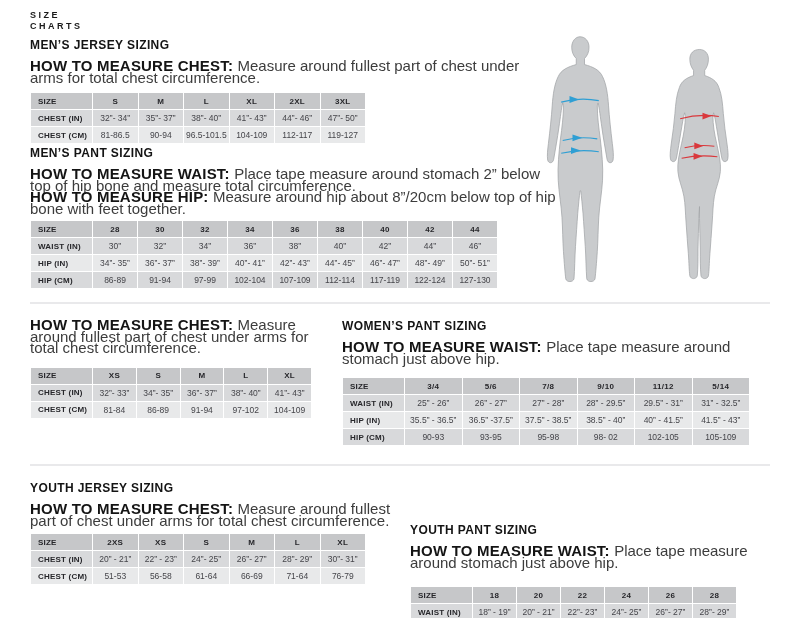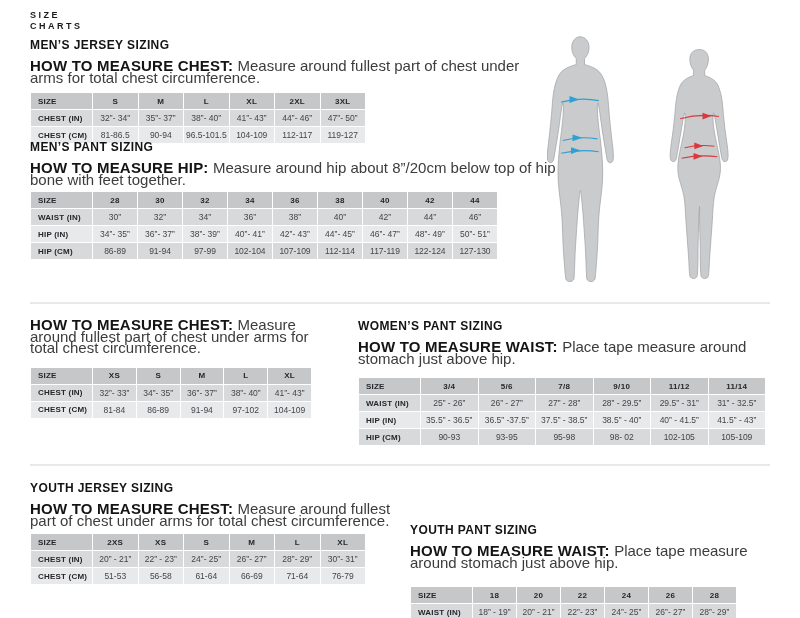--- a/index.html
+++ b/index.html
@@ -71,23 +71,24 @@
               <td>96.5-101.5</td>
               <td>104-109</td>
               <td>112-117</td>
               <td>119-127</td>
             </tr>
           </tbody>
         </table>
       </div>
   </div>
 
-  <div class="sec" style="left:30px;top:140px;width:530px;">
+  <div class="sec" style="left:30px;top:146px;width:530px;">
     <h2 class="heading">MEN’S PANT SIZING</h2>
     <div>
+        <div class="howto-line"><span class="howto-label">HOW TO MEASURE WAIST: </span><span>Place tape measure around stomach 2” below top of hip bone and measure total circumference.</span></div>
         <div class="howto-line"><span class="howto-label">HOW TO MEASURE HIP: </span><span>Measure around hip about 8”/20cm below top of hip bone with feet together.</span></div>
       </div>
     <div class="tablewrap" style="width:468px;margin-top:6px;">
         <table>
           <colgroup>
             <col style="width: 62px;">
           </colgroup>
           <thead>
             <tr>
               <th class="lbl">SIZE</th>
@@ -180,39 +181,39 @@
               <td>86-89</td>
               <td>91-94</td>
               <td>97-102</td>
               <td>104-109</td>
             </tr>
           </tbody>
         </table>
       </div>
   </div>
 
-  <div class="sec" style="left:358px;top:319px;width:412px;">
+  <div class="sec" style="left:342px;top:319px;width:412px;">
     <h2 class="heading">WOMEN’S PANT SIZING</h2>
     <div>
         <div class="howto-line"><span class="howto-label">HOW TO MEASURE WAIST: </span><span>Place tape measure around stomach just above hip.</span></div>
       </div>
     <div class="tablewrap" style="width:408px;margin-top:13px;">
         <table>
           <colgroup>
             <col style="width: 62px;">
           </colgroup>
           <thead>
             <tr>
               <th class="lbl">SIZE</th>
               <th>3/4</th>
               <th>5/6</th>
               <th>7/8</th>
               <th>9/10</th>
               <th>11/12</th>
-              <th>11/14</th>
+              <th>5/14</th>
             </tr>
           </thead>
           <tbody>
             <tr>
               <td class="lbl">WAIST (IN)</td>
               <td>25” - 26”</td>
               <td>26” - 27”</td>
               <td>27” - 28”</td>
               <td>28” - 29.5”</td>
               <td>29.5” - 31”</td>

